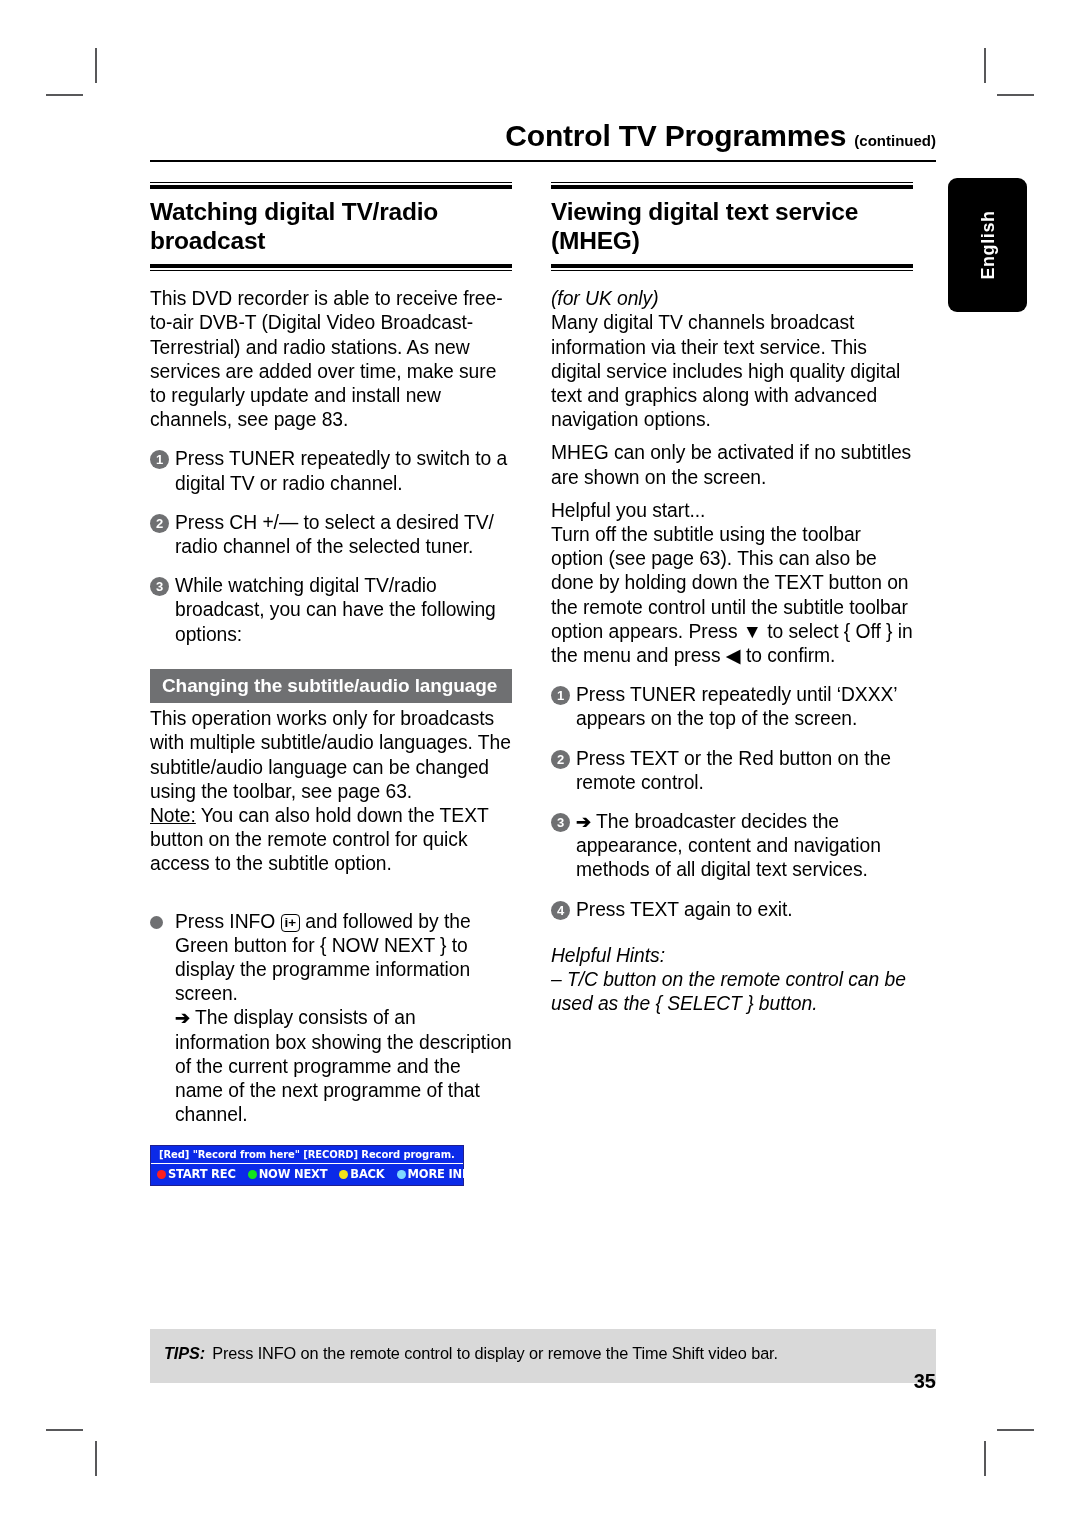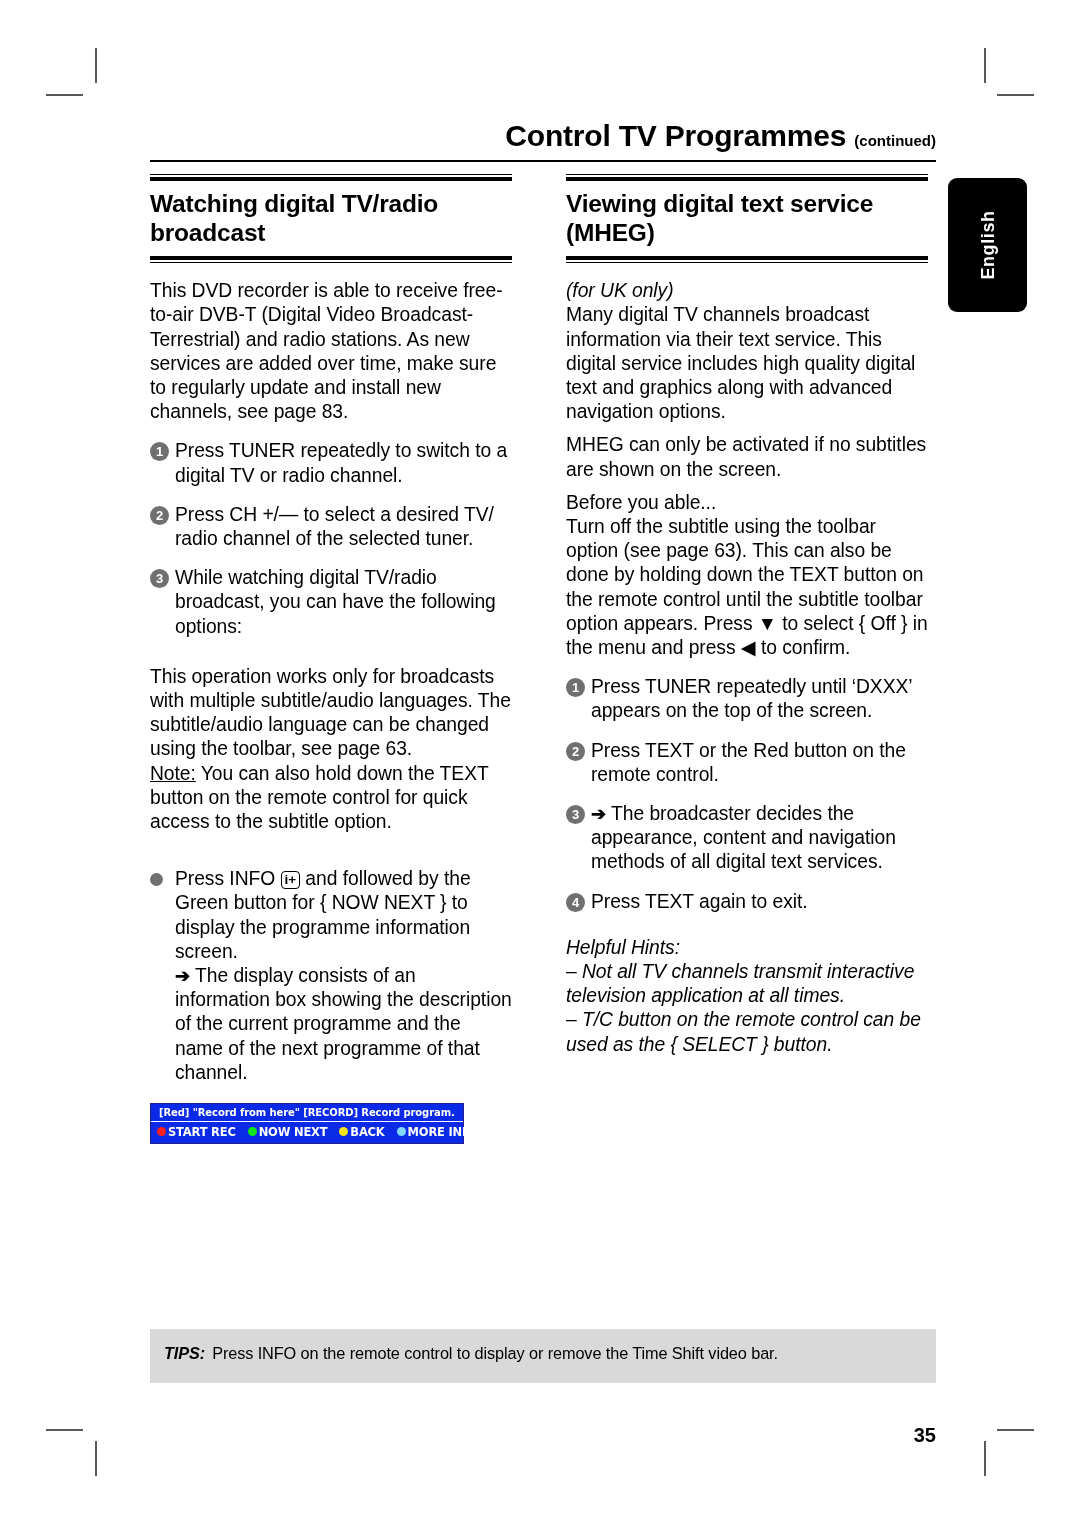--- a/index.html
+++ b/index.html
@@ -53,22 +53,22 @@
     letter-spacing: 0;
   }
   .head-rule {
     border-top: 2.6px solid #000;
     margin-top: 2px;
   }
 
   
   .cols {
     display: flex;
-    gap: 54px;
-    margin-top: 12px;
+    gap: 39px;
+    margin-top: 20px;
   }
   .col { width: 362px; }
 
   
   .rule-pair-top { margin-bottom: 9px; }
   .rule-pair-top .r1 { border-top: 1.6px solid #000; }
   .rule-pair-top .r2 { border-top: 4.2px solid #000; margin-top: 2.4px; }
   .rule-pair-bot { margin-top: 8px; }
   .rule-pair-bot .r1 { border-top: 4.2px solid #000; }
   .rule-pair-bot .r2 { border-top: 1.6px solid #000; margin-top: 2.4px; }
@@ -225,21 +225,21 @@
     line-height: 20px;
     padding: 14px 0 20px 14px;
     box-sizing: border-box;
     letter-spacing: -0.1px;
   }
   .tips .lbl { font-weight: bold; font-style: italic; margin-right: 7px; }
 
   .pageno {
     position: absolute;
     left: 0;
-    top: 1424px;
+    top: 1370px;
     width: 936px;
     text-align: right;
     font-size: 20px;
     font-weight: bold;
   }
 </style>
 </head>
 <body>
 
 <div class="crop v crop-tl-v"></div>
@@ -295,20 +295,21 @@
       </div>
 
       <div class="step">
         <div class="num">3</div>
         <div class="step-body">
           <p><span>While watching digital TV/radio broadcast, you can have the following options:</span></p>
         </div>
       </div>
 
       <div class="gap-l"></div>
+      <div class="greybar">Changing the subtitle/audio language</div>
       <p style="margin-top:4px">This operation works only for broadcasts with multiple subtitle/audio languages. The subtitle/audio language can be changed using the toolbar, see page 63.</p>
       <p><b style="text-decoration:underline">Note:</b><span>  You can also hold down the </span><b>TEXT</b><span> button on the remote control for quick access to the subtitle option.</span></p>
 
       <div class="gap-l"></div>
 
       <div class="step" style="margin-top:11px">
         <div class="dot"></div>
         <div class="step-body">
           <p><span>Press </span><b>INFO</b><span>&nbsp;</span><span class="info-icon">i+</span><span> and followed by the </span><b>Green</b><span> button for { </span><b>NOW NEXT</b><span> } to display the programme information screen.</span></p>
           <p><span class="arrow">➔</span> <span>The display consists of an information box showing the description of the current programme and the name of the next programme of that channel.</span></p>
@@ -351,21 +352,21 @@
         <div class="r1"></div>
           <div class="r2"></div>
       </div>
 
       <div class="gap"></div>
       <p class="it">(for UK only)</p>
       <p>Many digital TV channels broadcast information via their text service.  This digital service includes high quality digital text and graphics along with advanced navigation options.</p>
       <div class="gap-s"></div>
       <p>MHEG can only be activated if no subtitles are shown on the screen.</p>
       <div class="gap-s"></div>
-      <p class="b">Before you able...</p>
+      <p class="b">Helpful you start...</p>
       <p><span>Turn off the subtitle using the toolbar option (see page 63).  This can also be done by holding down the </span><b>TEXT</b><span> button on the remote control until the subtitle toolbar option appears.  Press ▼ to select { Off } in the menu and press ◀ to confirm.</span></p>
 
       <div class="step">
         <div class="num">1</div>
         <div class="step-body">
           <p><span>Press </span><b>TUNER</b><span> repeatedly until ‘DXXX’ appears on the top of the screen.</span></p>
         </div>
       </div>
 
       <div class="step">
@@ -384,21 +385,20 @@
 
       <div class="step">
         <div class="num">4</div>
         <div class="step-body">
           <p><span>Press </span><b>TEXT</b><span> again to exit.</span></p>
         </div>
       </div>
 
       <div class="gap-l"></div>
       <p class="it">Helpful Hints:</p>
-      <p class="it">–  Not all TV channels transmit interactive television application at all times.</p>
       <p class="it">–  T/C button on the remote control can be used as the { SELECT } button.</p>
 
     </div>
   </div>
 </div>
 
 <div class="tips">
   <span class="lbl">TIPS:</span><span>Press </span><b>INFO</b><span> on the remote control to display or remove the Time Shift video bar.</span>
 </div>
 

